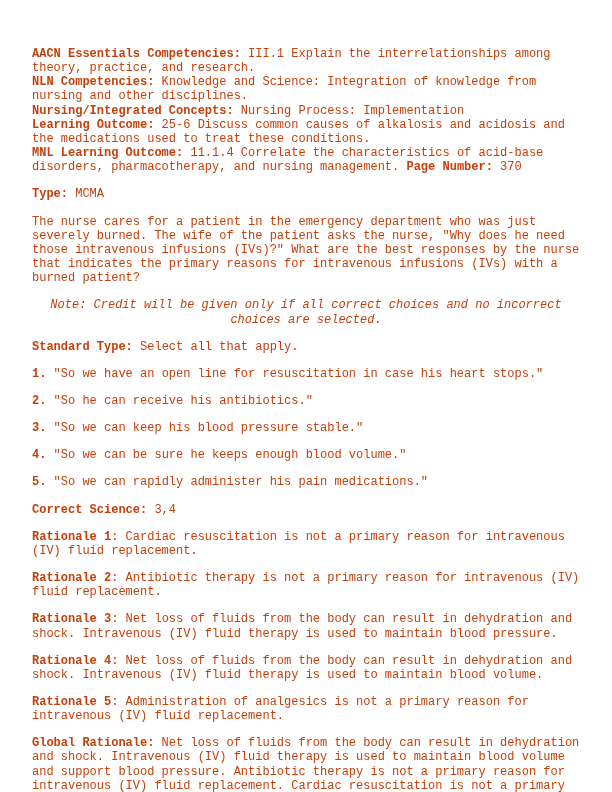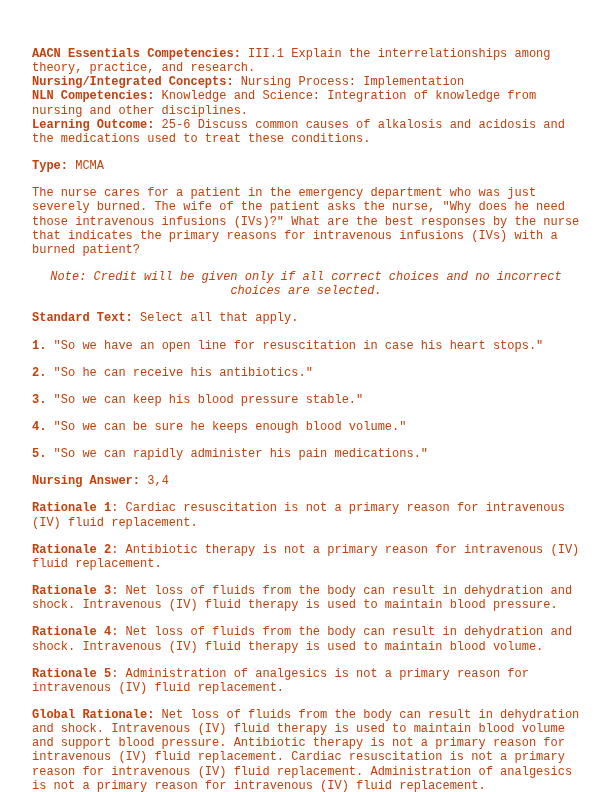--- a/index.html
+++ b/index.html
@@ -40,62 +40,65 @@
 </head>
 <body>
 
 <div class="page">
 
   <div class="tight">
     <p>
       <b>AACN Essentials Competencies:</b><span> III.1 Explain the interrelationships among theory, practice, and research.</span>
     </p>
     <p>
+      <b>NLN Competencies:</b><span> Knowledge and Science: Integration of knowledge from nursing and other disciplines.</span>
+    </p>
+    <p>
       <b>Nursing/Integrated Concepts:</b><span> Nursing Process: Implementation</span>
     </p>
     <p>
-      <b>NLN Competencies:</b><span> Knowledge and Science: Integration of knowledge from nursing and other disciplines.</span>
+      <b>Learning Outcome:</b><span> 25-6 Discuss common causes of alkalosis and acidosis and the medications used to treat these conditions.</span>
     </p>
     <p>
-      <b>Learning Outcome:</b><span> 25-6 Discuss common causes of alkalosis and acidosis and the medications used to treat these conditions.</span>
+      <b>MNL Learning Outcome:</b><span> 11.1.4 Correlate the characteristics of acid-base disorders, pharmacotherapy, and nursing management. </span><b>Page Number:</b><span> 370</span>
     </p>
   </div>
 
   <div class="tight">
     <p>
       <b>Type:</b><span> MCMA</span>
     </p>
   </div>
 
   <p>The nurse cares for a patient in the emergency department who was just severely burned. The wife of the patient asks the nurse, "Why does he need those intravenous infusions (IVs)?" What are the best responses by the nurse that indicates the primary reasons for intravenous infusions (IVs) with a burned patient?</p>
 
   <p class="note">Note: Credit will be given only if all correct choices and no incorrect choices are selected.</p>
 
   <p>
-    <b>Standard Text:</b><span> Select all that apply.</span>
+    <b>Standard Type:</b><span> Select all that apply.</span>
   </p>
 
   <p>
     <b>1.</b><span> "So we have an open line for resuscitation in case his heart stops."</span>
   </p>
   <p>
     <b>2.</b><span> "So he can receive his antibiotics."</span>
   </p>
   <p>
     <b>3.</b><span> "So we can keep his blood pressure stable."</span>
   </p>
   <p>
     <b>4.</b><span> "So we can be sure he keeps enough blood volume."</span>
   </p>
   <p>
     <b>5.</b><span> "So we can rapidly administer his pain medications."</span>
   </p>
 
   <p>
-    <b>Nursing Answer:</b><span> 3,4</span>
+    <b>Correct Science:</b><span> 3,4</span>
   </p>
 
   <p>
     <b>Rationale 1</b><span>: Cardiac resuscitation is not a primary reason for intravenous (IV) fluid replacement.</span>
   </p>
   <p>
     <b>Rationale 2</b><span>: Antibiotic therapy is not a primary reason for intravenous (IV) fluid replacement.</span>
   </p>
   <p>
     <b>Rationale 3</b><span>: Net loss of fluids from the body can result in dehydration and shock. Intravenous (IV) fluid therapy is used to maintain blood pressure.</span>

